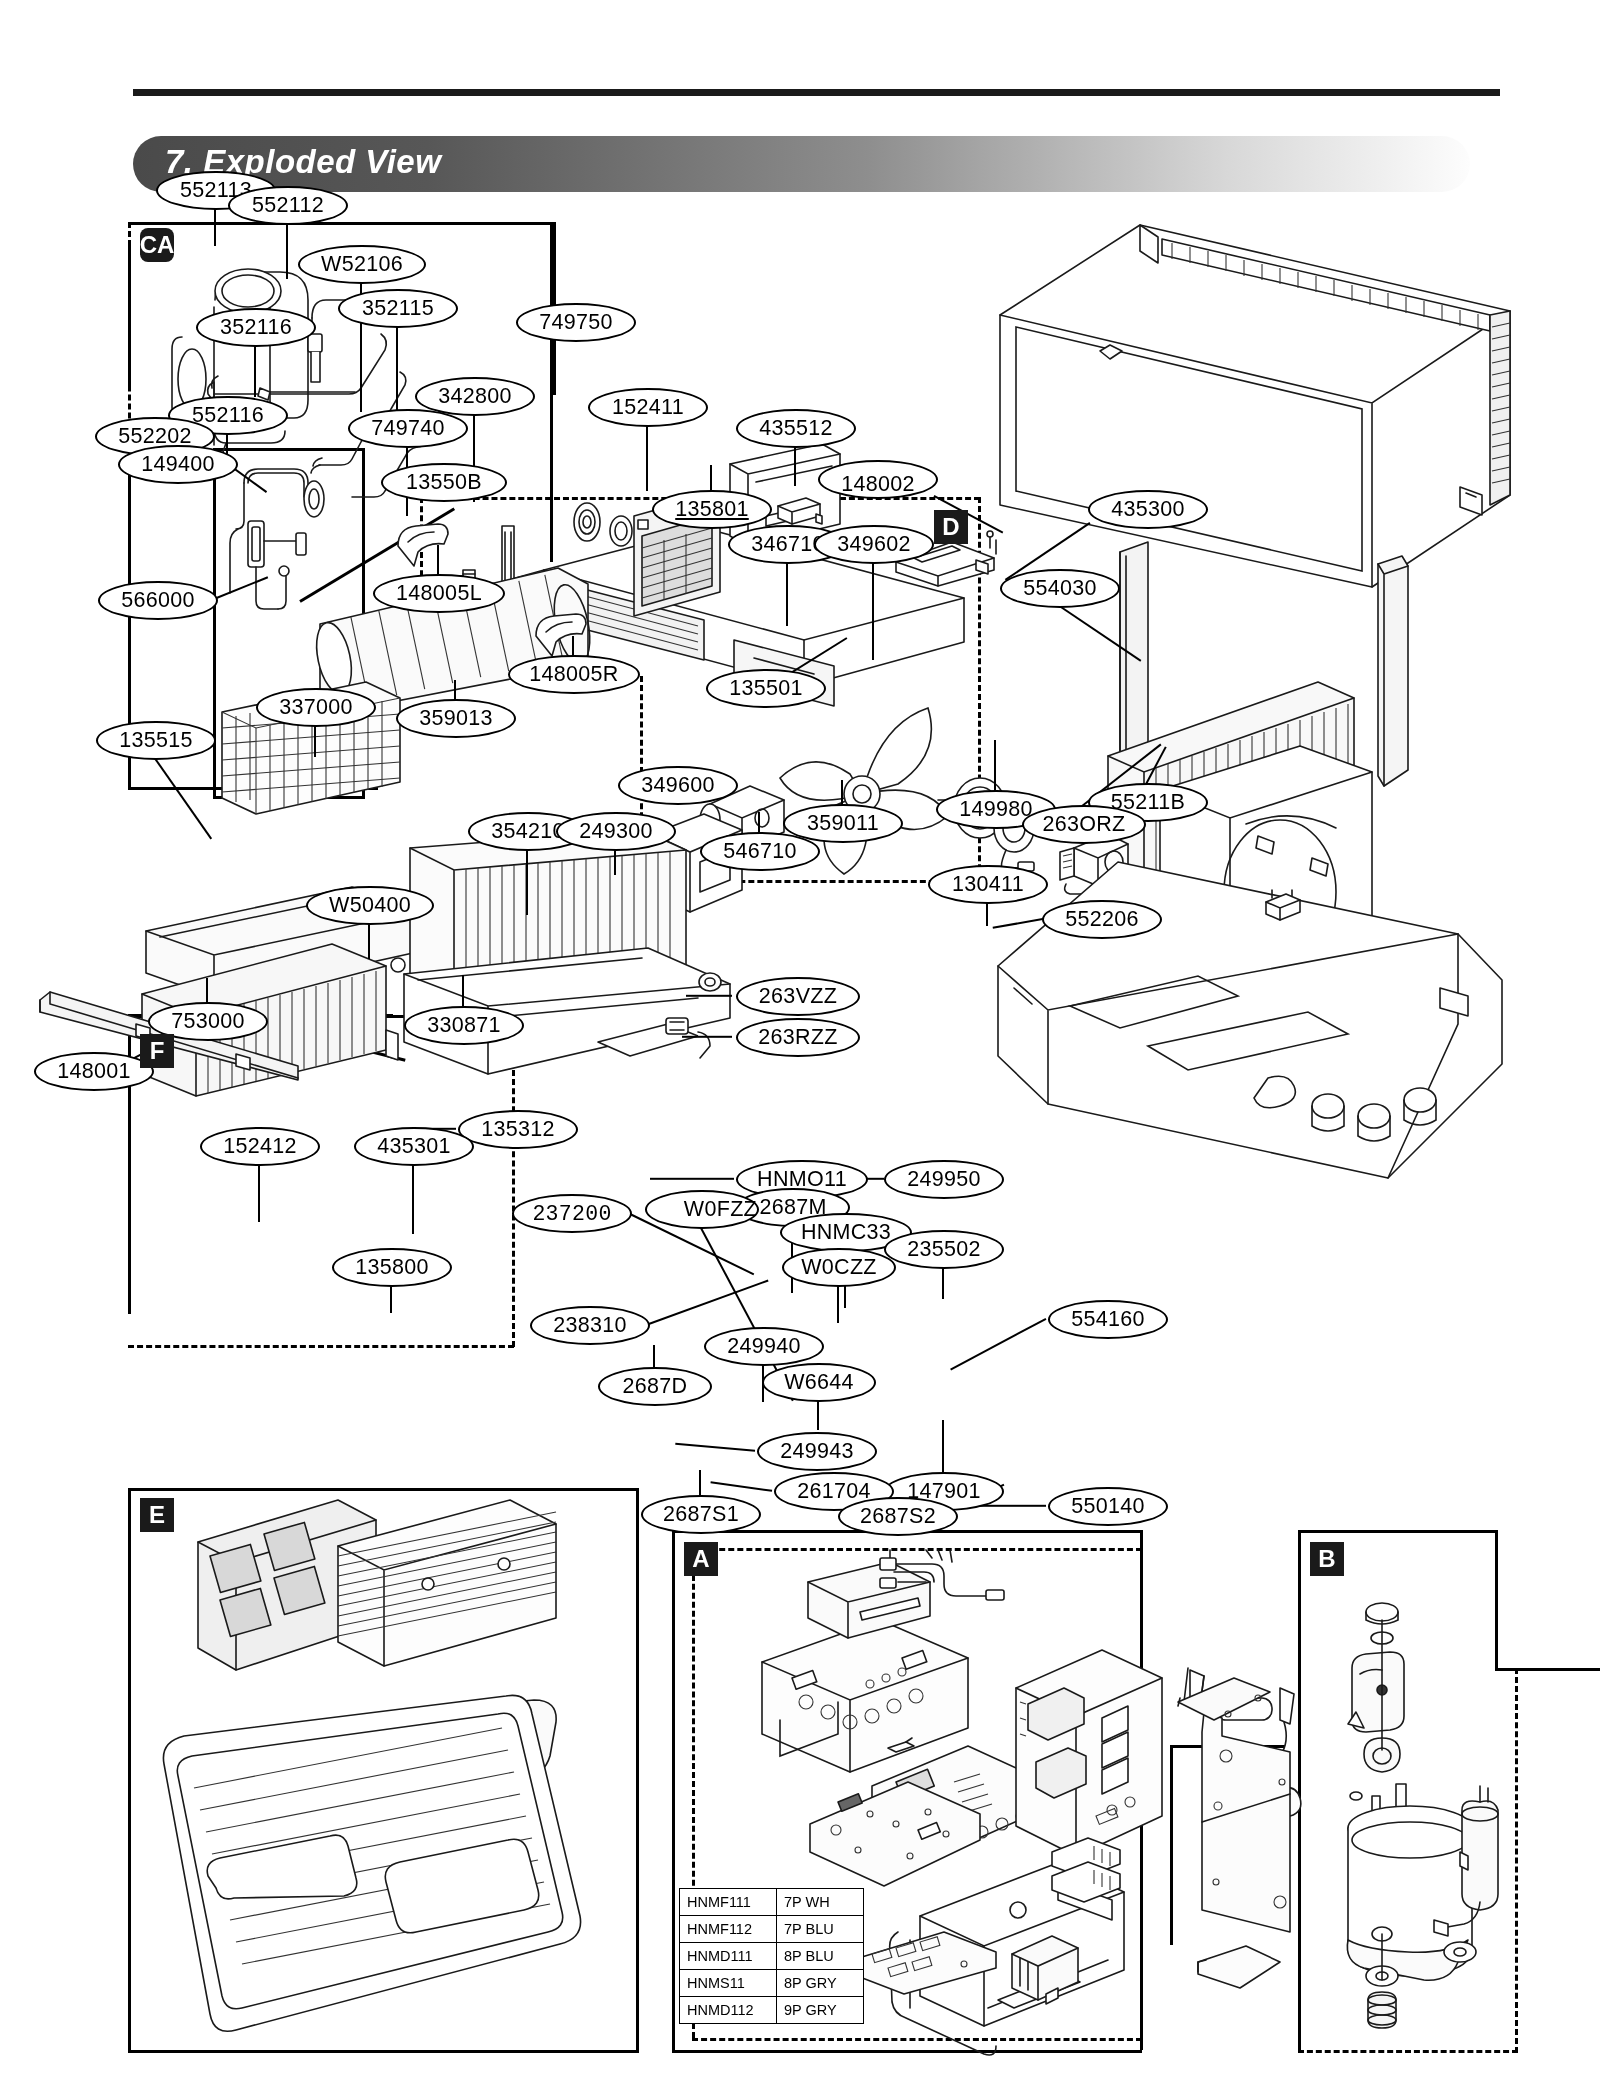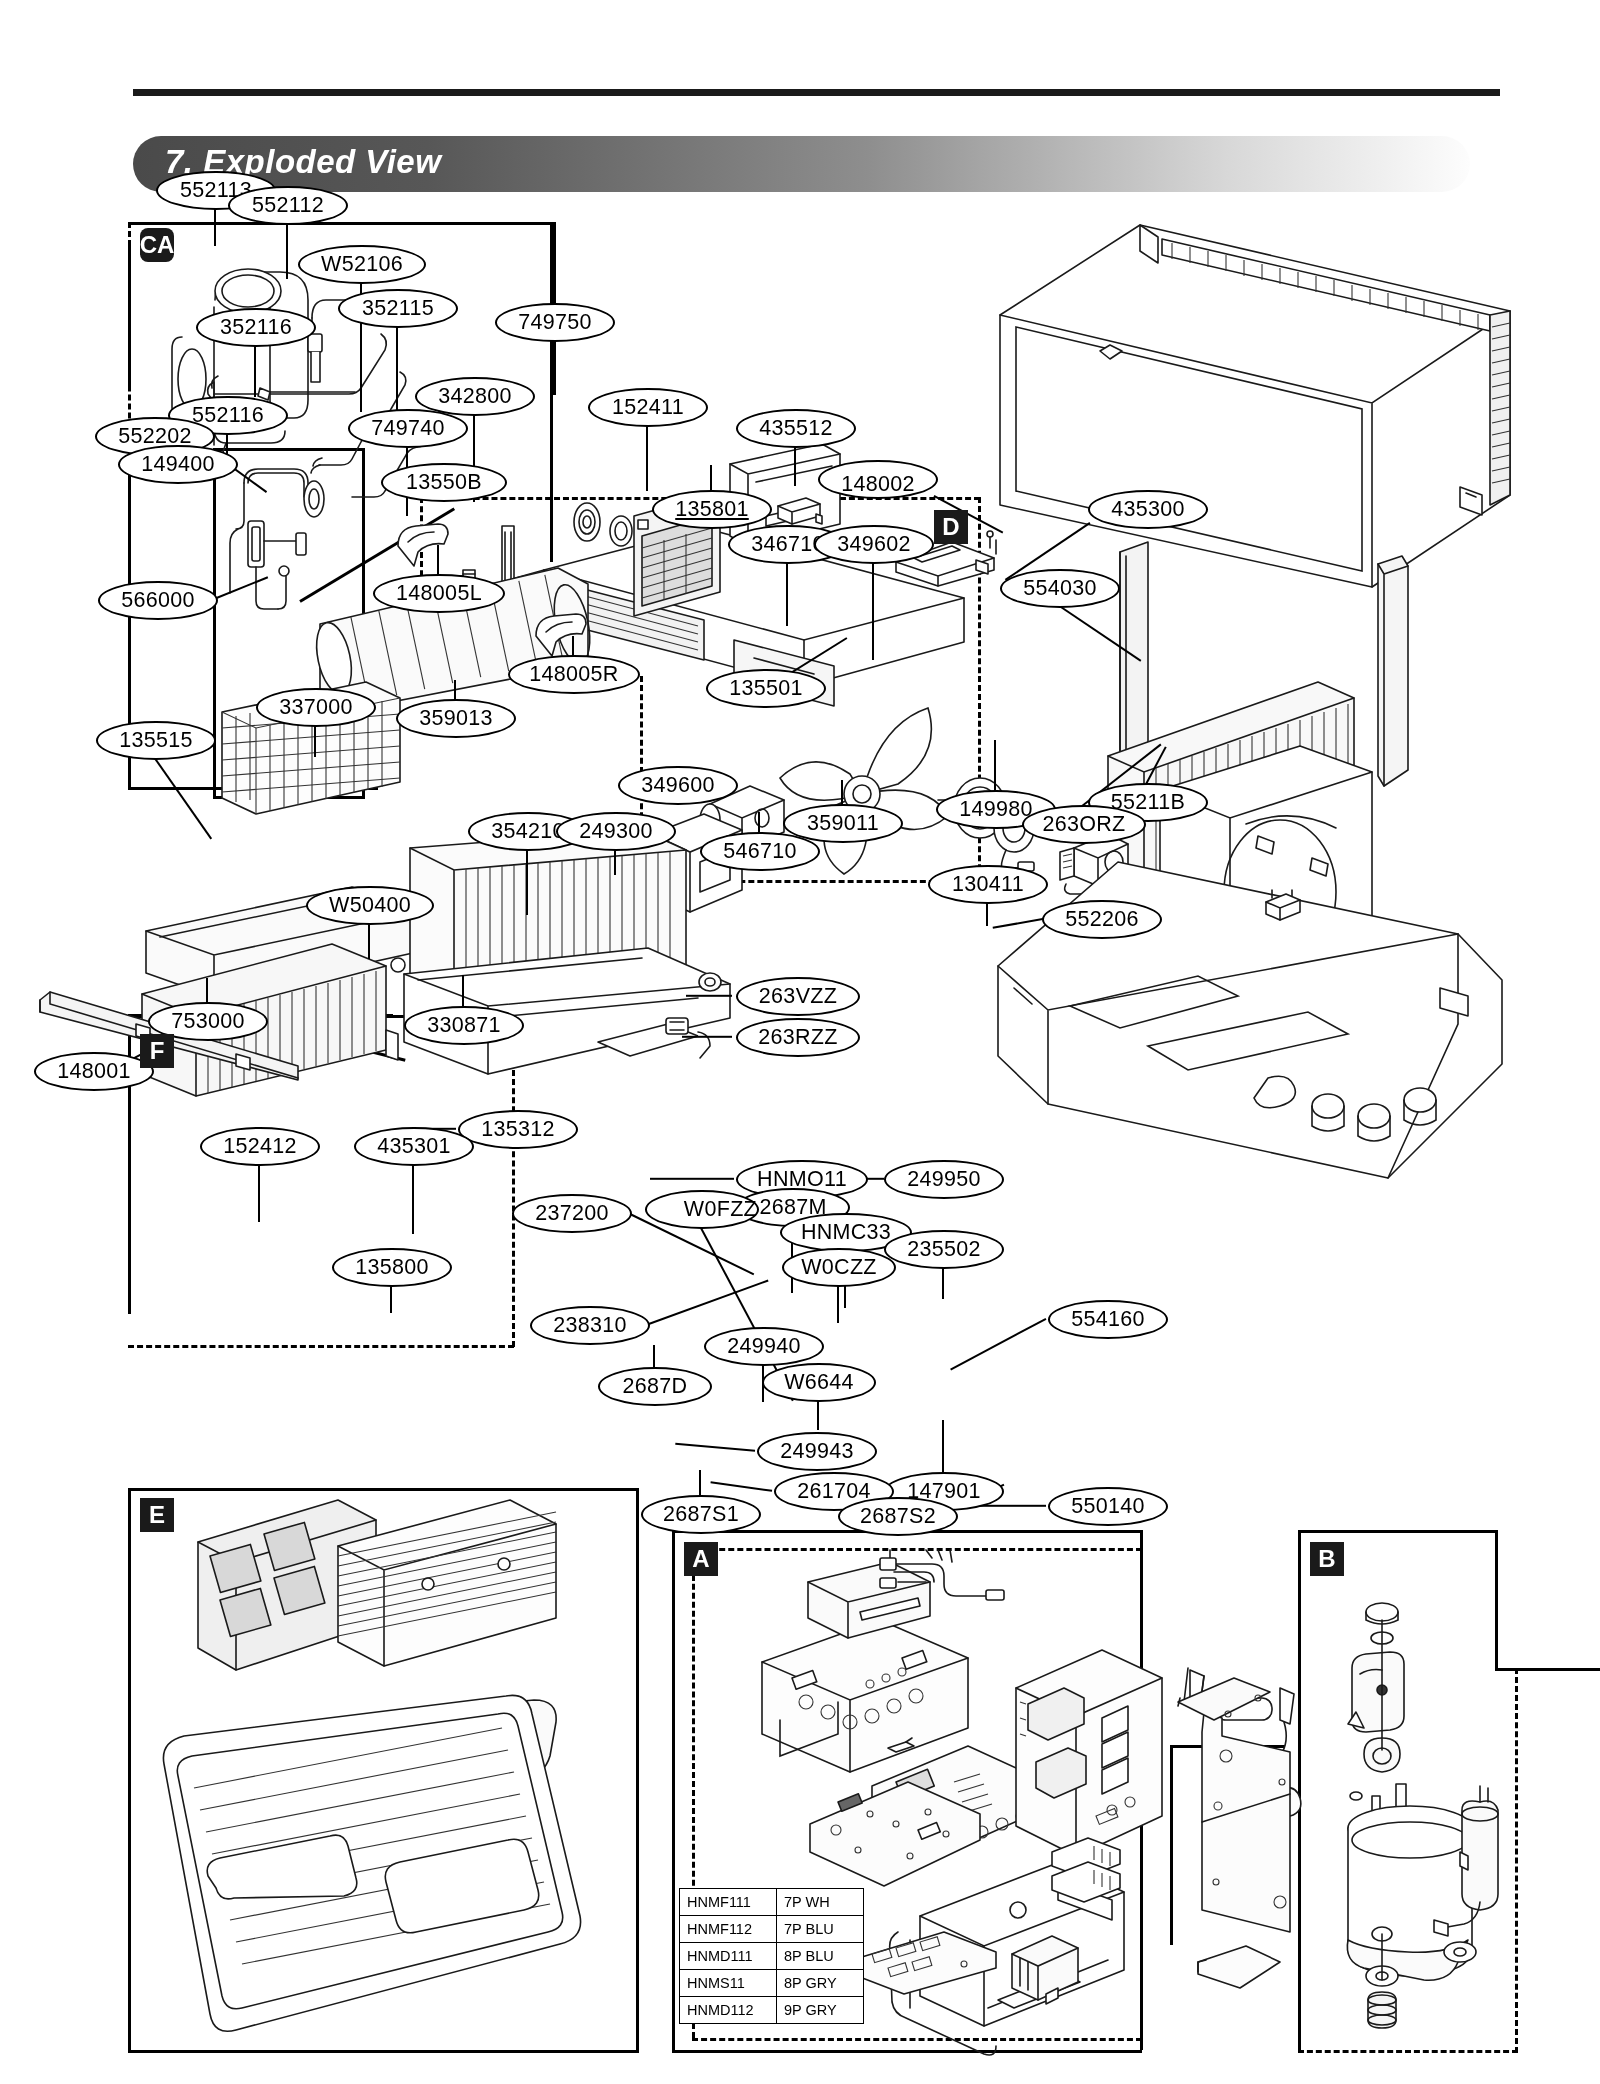--- a/index.html
+++ b/index.html
@@ -936,21 +936,21 @@
     <div class="bal" style="left: 168px; top: 396px; width: 116px; height: 35px;">
       <span>552116</span>
     </div>
     <div class="lead" style="left: 226px; top: 431px; width: 1.8px; height: 32px;"></div>
     <div class="bal" style="left: 95px; top: 417px; width: 116px; height: 35px;">
       <span>552202</span>
     </div>
     <div class="bal" style="left: 98px; top: 581px; width: 116px; height: 35px;">
       <span>566000</span>
     </div>
-    <div class="bal" style="left: 495px; top: 303px; width: 116px; height: 35px;">
+    <div class="bal" style="left: 516px; top: 303px; width: 116px; height: 35px;">
       <span>749750</span>
     </div>
     <div class="lead" style="left: 553px; top: 338px; width: 1.8px; height: 48px;"></div>
     <div class="bal" style="left: 415px; top: 377px; width: 116px; height: 35px;">
       <span>342800</span>
     </div>
     <div class="lead" style="left: 473px; top: 412px; width: 1.8px; height: 90px;"></div>
     <div class="bal" style="left: 588px; top: 388px; width: 116px; height: 35px;">
       <span>152411</span>
     </div>
@@ -1091,21 +1091,21 @@
       <span>2687M</span>
     </div>
     <div class="lead" style="left: 791px; top: 1223px; width: 1.8px; height: 70px;"></div>
     <div class="bal" style="left: 645px; top: 1190px; width: 110px; height: 35px; justify-content: flex-end;">
       <span>W0FZZ</span>
     </div>
     <div class="bal" style="left: 780px; top: 1213px; width: 128px; height: 35px;">
       <span>HNMC33</span>
     </div>
     <div class="lead" style="left: 844px; top: 1248px; width: 1.8px; height: 60px;"></div>
-    <div class="bal" style="left: 512px; top: 1194px; width: 116px; height: 35px;">
+    <div class="bal" style="left: 512px; top: 1194px; width: 116px; height: 35px; font-family: Liberation Mono, monospace;">
       <span>237200</span>
     </div>
     <div class="bal" style="left: 884px; top: 1230px; width: 116px; height: 35px;">
       <span>235502</span>
     </div>
     <div class="lead" style="left: 942px; top: 1265px; width: 1.8px; height: 34px;"></div>
     <div class="bal" style="left: 782px; top: 1248px; width: 110px; height: 35px;">
       <span>W0CZZ</span>
     </div>
     <div class="lead" style="left: 837px; top: 1283px; width: 1.8px; height: 40px;"></div>

